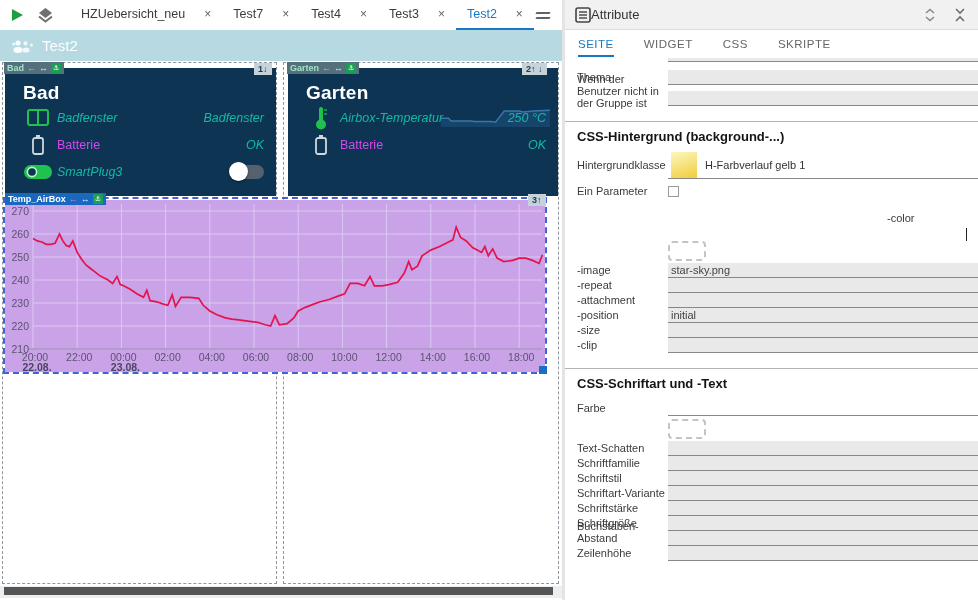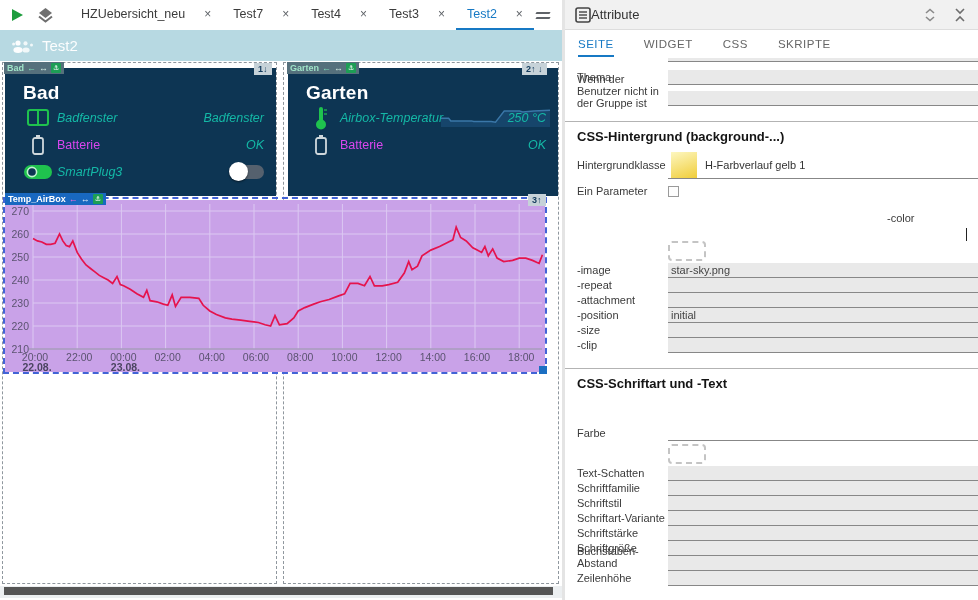--- a/index.html
+++ b/index.html
@@ -74,21 +74,21 @@
   .row-class .p-input { height:28px; display:flex; align-items:center; gap:8px; background:#fff; }
   .swatch-grad { width:26px; height:26px; flex-shrink:0; }
   .classname { font-size:11px; color:#333; }
   .row-check { height:22px; align-items:center; }
   .checkbox { width:11px; height:11px; border:1px solid #9a9a9a; background:#fdfdfd; margin-bottom:1px; cursor:pointer; }
   .row-colorfocus { height:26px; margin-top:9px;flex-direction:column; }
   .input-focus { flex:1; background:#fff; border-bottom:2px solid #1e88e5; height:18px; margin-right:13px; position:relative; }
   .caret { position:absolute; left:1px; top:2px; width:1px; height:13px; background:#222; }
   .row-swatchbtn { height:25px; align-items:center; }
   .swatch-btn { width:38px; height:20px; border:2px dashed #c4c4c4; border-radius:4px; background:#fff; cursor:pointer; }
-  .row-farbe { margin-top:25px; height:18px; }
+  .row-farbe { height:18px; }
   .gap6 { height:5px; }
 </style>
 </head>
 <body>
 
 <div class="app">
 
   <div class="toolbar">
     <div class="tb-ico">
       <svg width="13" height="14" viewBox="0 0 13 14">

